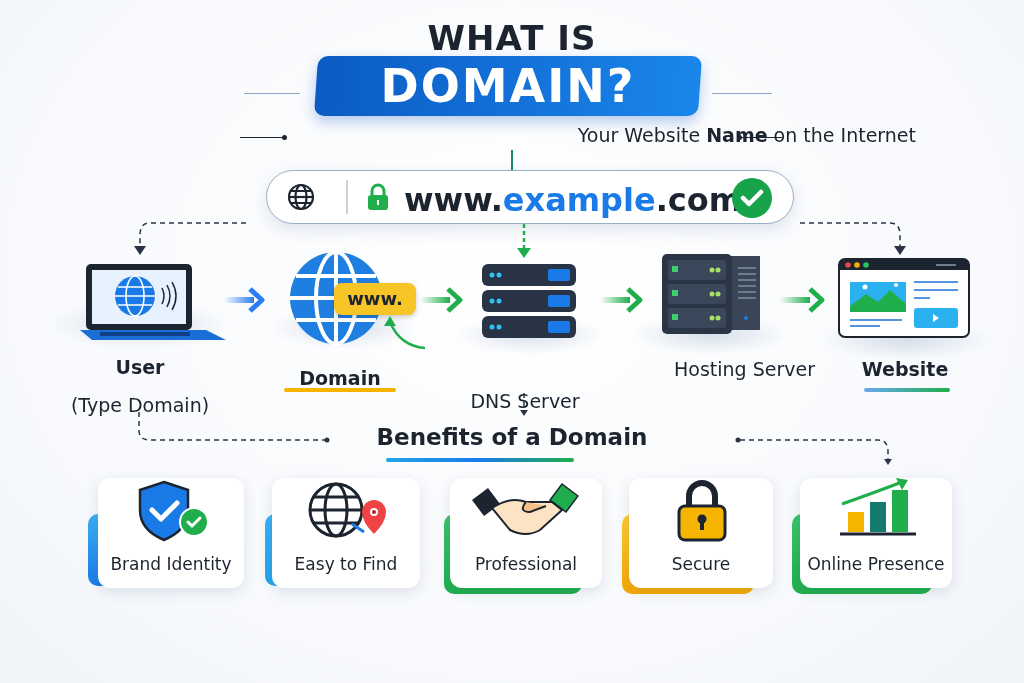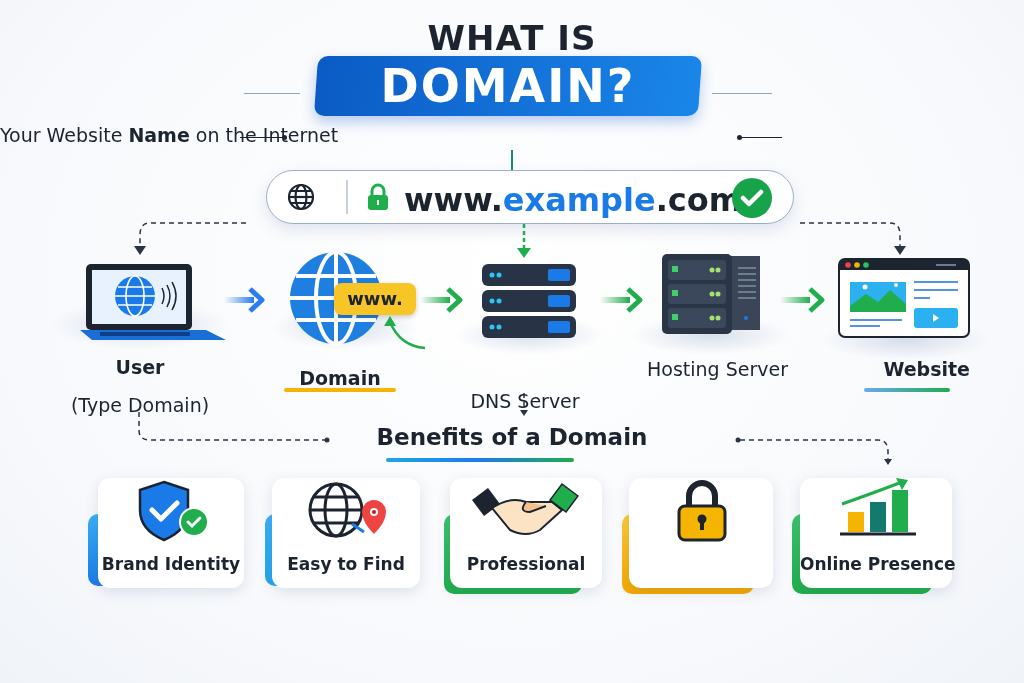--- a/index.html
+++ b/index.html
@@ -21,21 +21,21 @@
     background: linear-gradient(90deg, #0b5bc4, #1a86ea);
     border-radius: 10px; transform: skewX(-4deg);
     box-shadow: 0 6px 14px rgba(20,90,200,.3);
   }
   .title-main {
     left: 316px; top: 56px; width: 384px; height: 60px; line-height: 60px;
     text-align: center; color: #fff; font-weight: bold; font-size: 46px; letter-spacing: 2px;
   }
   .hline { height: 1px; background: #8aa7c8; }
   .subtitle {
-    left: 0; width: 916px; top: 124px; text-align: left;
+    left: 0; width: 916px; top: 124px; text-align: right;
     font-size: 19px; color: #1c2430;
   }
   .subtitle b { font-weight: bold; }
   .dot { width: 5px; height: 5px; border-radius: 50%; background: #1c2430; }
   .urlbar {
     left: 266px; top: 170px; width: 528px; height: 54px;
     background: #fff; border: 1.5px solid #9bb0c8; border-radius: 27px;
     box-shadow: 0 6px 16px rgba(60,90,140,.15);
   }
   .url-text {
@@ -49,21 +49,21 @@
     left: 0; width: 1024px; top: 424px; text-align: center;
     font-size: 23px; font-weight: bold; color: #1c2430;
   }
   .card-back { border-radius: 10px; }
   .card {
     background: #fff; border-radius: 12px;
     box-shadow: 0 4px 14px rgba(60,80,120,.15);
   }
   .card-label {
     position: absolute; left: 0; right: 0; bottom: 14px; text-align: center;
-    font-weight: bold; font-size: 17px; color: #1c2430; white-space: nowrap;
+    font-weight: normal; font-size: 17px; color: #1c2430; white-space: nowrap;
   }
   .shadow-ellipse { border-radius: 50%; background: radial-gradient(ellipse, rgba(150,170,200,.35), rgba(150,170,200,0) 70%); }
 </style>
 </head>
 <body>
 
 <div class="abs title-top">WHAT IS</div>
 <div class="abs hline" style="left:244px;top:93px;width:56px;"></div>
 <div class="abs hline" style="left:712px;top:93px;width:60px;"></div>
 <div class="abs title-pill"></div>
@@ -220,21 +220,21 @@
     </g>
   <g fill="#a6e36b">
       <circle cx="52" cy="18" r="2.5"></circle>
       <circle cx="58" cy="18" r="2.5"></circle>
       <circle cx="52" cy="42" r="2.5"></circle>
       <circle cx="58" cy="42" r="2.5"></circle>
       <circle cx="52" cy="66" r="2.5"></circle>
       <circle cx="58" cy="66" r="2.5"></circle>
     </g>
 </svg>
-<div class="abs label" style="left:620px;top:358px;width:195px;">Hosting Server</div>
+<div class="abs label" style="left:620px;top:358px;width:195px;text-align:right;">Hosting Server</div>
 
 <div class="abs shadow-ellipse" style="left:820px;top:320px;width:170px;height:40px;"></div>
 <svg class="abs" style="left:838px;top:258px;" width="134" height="82" viewBox="0 0 134 82">
   <rect x="1" y="1" width="130" height="78" rx="6" fill="#fff" stroke="#1c2430" stroke-width="2"></rect>
   <path d="M1 7 a6 6 0 0 1 6 -6 H125 a6 6 0 0 1 6 6 V12 H1 Z" fill="#1c2430"></path>
   <circle cx="10" cy="7" r="2.8" fill="#ef4444"></circle>
     <circle cx="19" cy="7" r="2.8" fill="#f5b400"></circle>
     <circle cx="28" cy="7" r="2.8" fill="#22c55e"></circle>
   <line x1="98" y1="7" x2="118" y2="7" stroke="#8a9aae" stroke-width="1.5"></line>
   <rect x="12" y="24" width="56" height="30" fill="#2bb0f0"></rect>
@@ -244,21 +244,21 @@
   <g stroke="#1a6fd6" stroke-width="1.5">
       <line x1="76" y1="24" x2="120" y2="24"></line>
       <line x1="76" y1="32" x2="120" y2="32"></line>
       <line x1="76" y1="40" x2="92" y2="40"></line>
       <line x1="12" y1="62" x2="64" y2="62"></line>
       <line x1="12" y1="68" x2="42" y2="68"></line>
     </g>
   <rect x="76" y="50" width="44" height="20" rx="3" fill="#2bb0f0"></rect>
     <path d="M95 56 l6 4 -6 4z" fill="#fff"></path>
 </svg>
-<div class="abs label b" style="left:840px;top:358px;width:130px;text-align:right;">Website</div>
+<div class="abs label b" style="left:840px;top:358px;width:130px;">Website</div>
 <div class="abs underline" style="left:864px;top:388px;width:86px;background:linear-gradient(90deg,#6aa8f0,#1fae4b);"></div>
 
 <div class="abs benefits-title">Benefits of a Domain</div>
 <div class="abs underline" style="left:386px;top:458px;width:188px;background:linear-gradient(90deg,#22a5e8,#1a7be8 50%,#1fae4b);"></div>
 
 <div class="abs card-back" style="left:88px;top:514px;width:130px;height:72px;background:linear-gradient(180deg,#3ab0f5,#1a7be8);"></div>
 <div class="abs card" style="left:98px;top:478px;width:146px;height:110px;">
   <svg style="position:absolute;left:38px;top:2px;" width="80" height="64" viewBox="0 0 80 64">
     <path d="M28 2 L52 10 V30 Q52 50 28 60 Q4 50 4 30 V10 Z" fill="#1a7be8" stroke="#1c2430" stroke-width="2.5"></path>
     <path d="M16 30 l9 9 16 -16" fill="none" stroke="#fff" stroke-width="5" stroke-linecap="round" stroke-linejoin="round"></path>
@@ -297,20 +297,21 @@
 </div>
 
 <div class="abs card-back" style="left:622px;top:514px;width:132px;height:80px;background:linear-gradient(180deg,#ffc933,#f5a800);"></div>
 <div class="abs card" style="left:629px;top:478px;width:144px;height:110px;">
   <svg style="position:absolute;left:46px;top:2px;" width="54" height="64" viewBox="0 0 54 64">
     <path d="M14 26 V16 a13 13 0 0 1 26 0 V26" fill="none" stroke="#1c2430" stroke-width="6"></path>
     <rect x="4" y="26" width="46" height="34" rx="6" fill="#f5b400" stroke="#1c2430" stroke-width="3"></rect>
     <circle cx="27" cy="39" r="4.5" fill="#1c2430"></circle>
       <rect x="25" y="40" width="4" height="10" fill="#1c2430"></rect>
   </svg>
+  <div class="card-label">Secure</div>
 </div>
 
 <div class="abs card-back" style="left:792px;top:514px;width:140px;height:80px;background:linear-gradient(180deg,#3bc46a,#1fae4b);"></div>
 <div class="abs card" style="left:800px;top:478px;width:152px;height:110px;">
   <svg style="position:absolute;left:36px;top:-2px;" width="84" height="62" viewBox="0 0 84 62">
     <rect x="12" y="36" width="16" height="20" fill="#f5b400"></rect>
     <rect x="34" y="26" width="16" height="30" fill="#157a6e"></rect>
     <rect x="56" y="14" width="16" height="42" fill="#1fae4b"></rect>
     <line x1="4" y1="58" x2="80" y2="58" stroke="#1c2430" stroke-width="3"></line>
     <path d="M6 28 Q40 16 66 6" fill="none" stroke="#1fae4b" stroke-width="3"></path>

